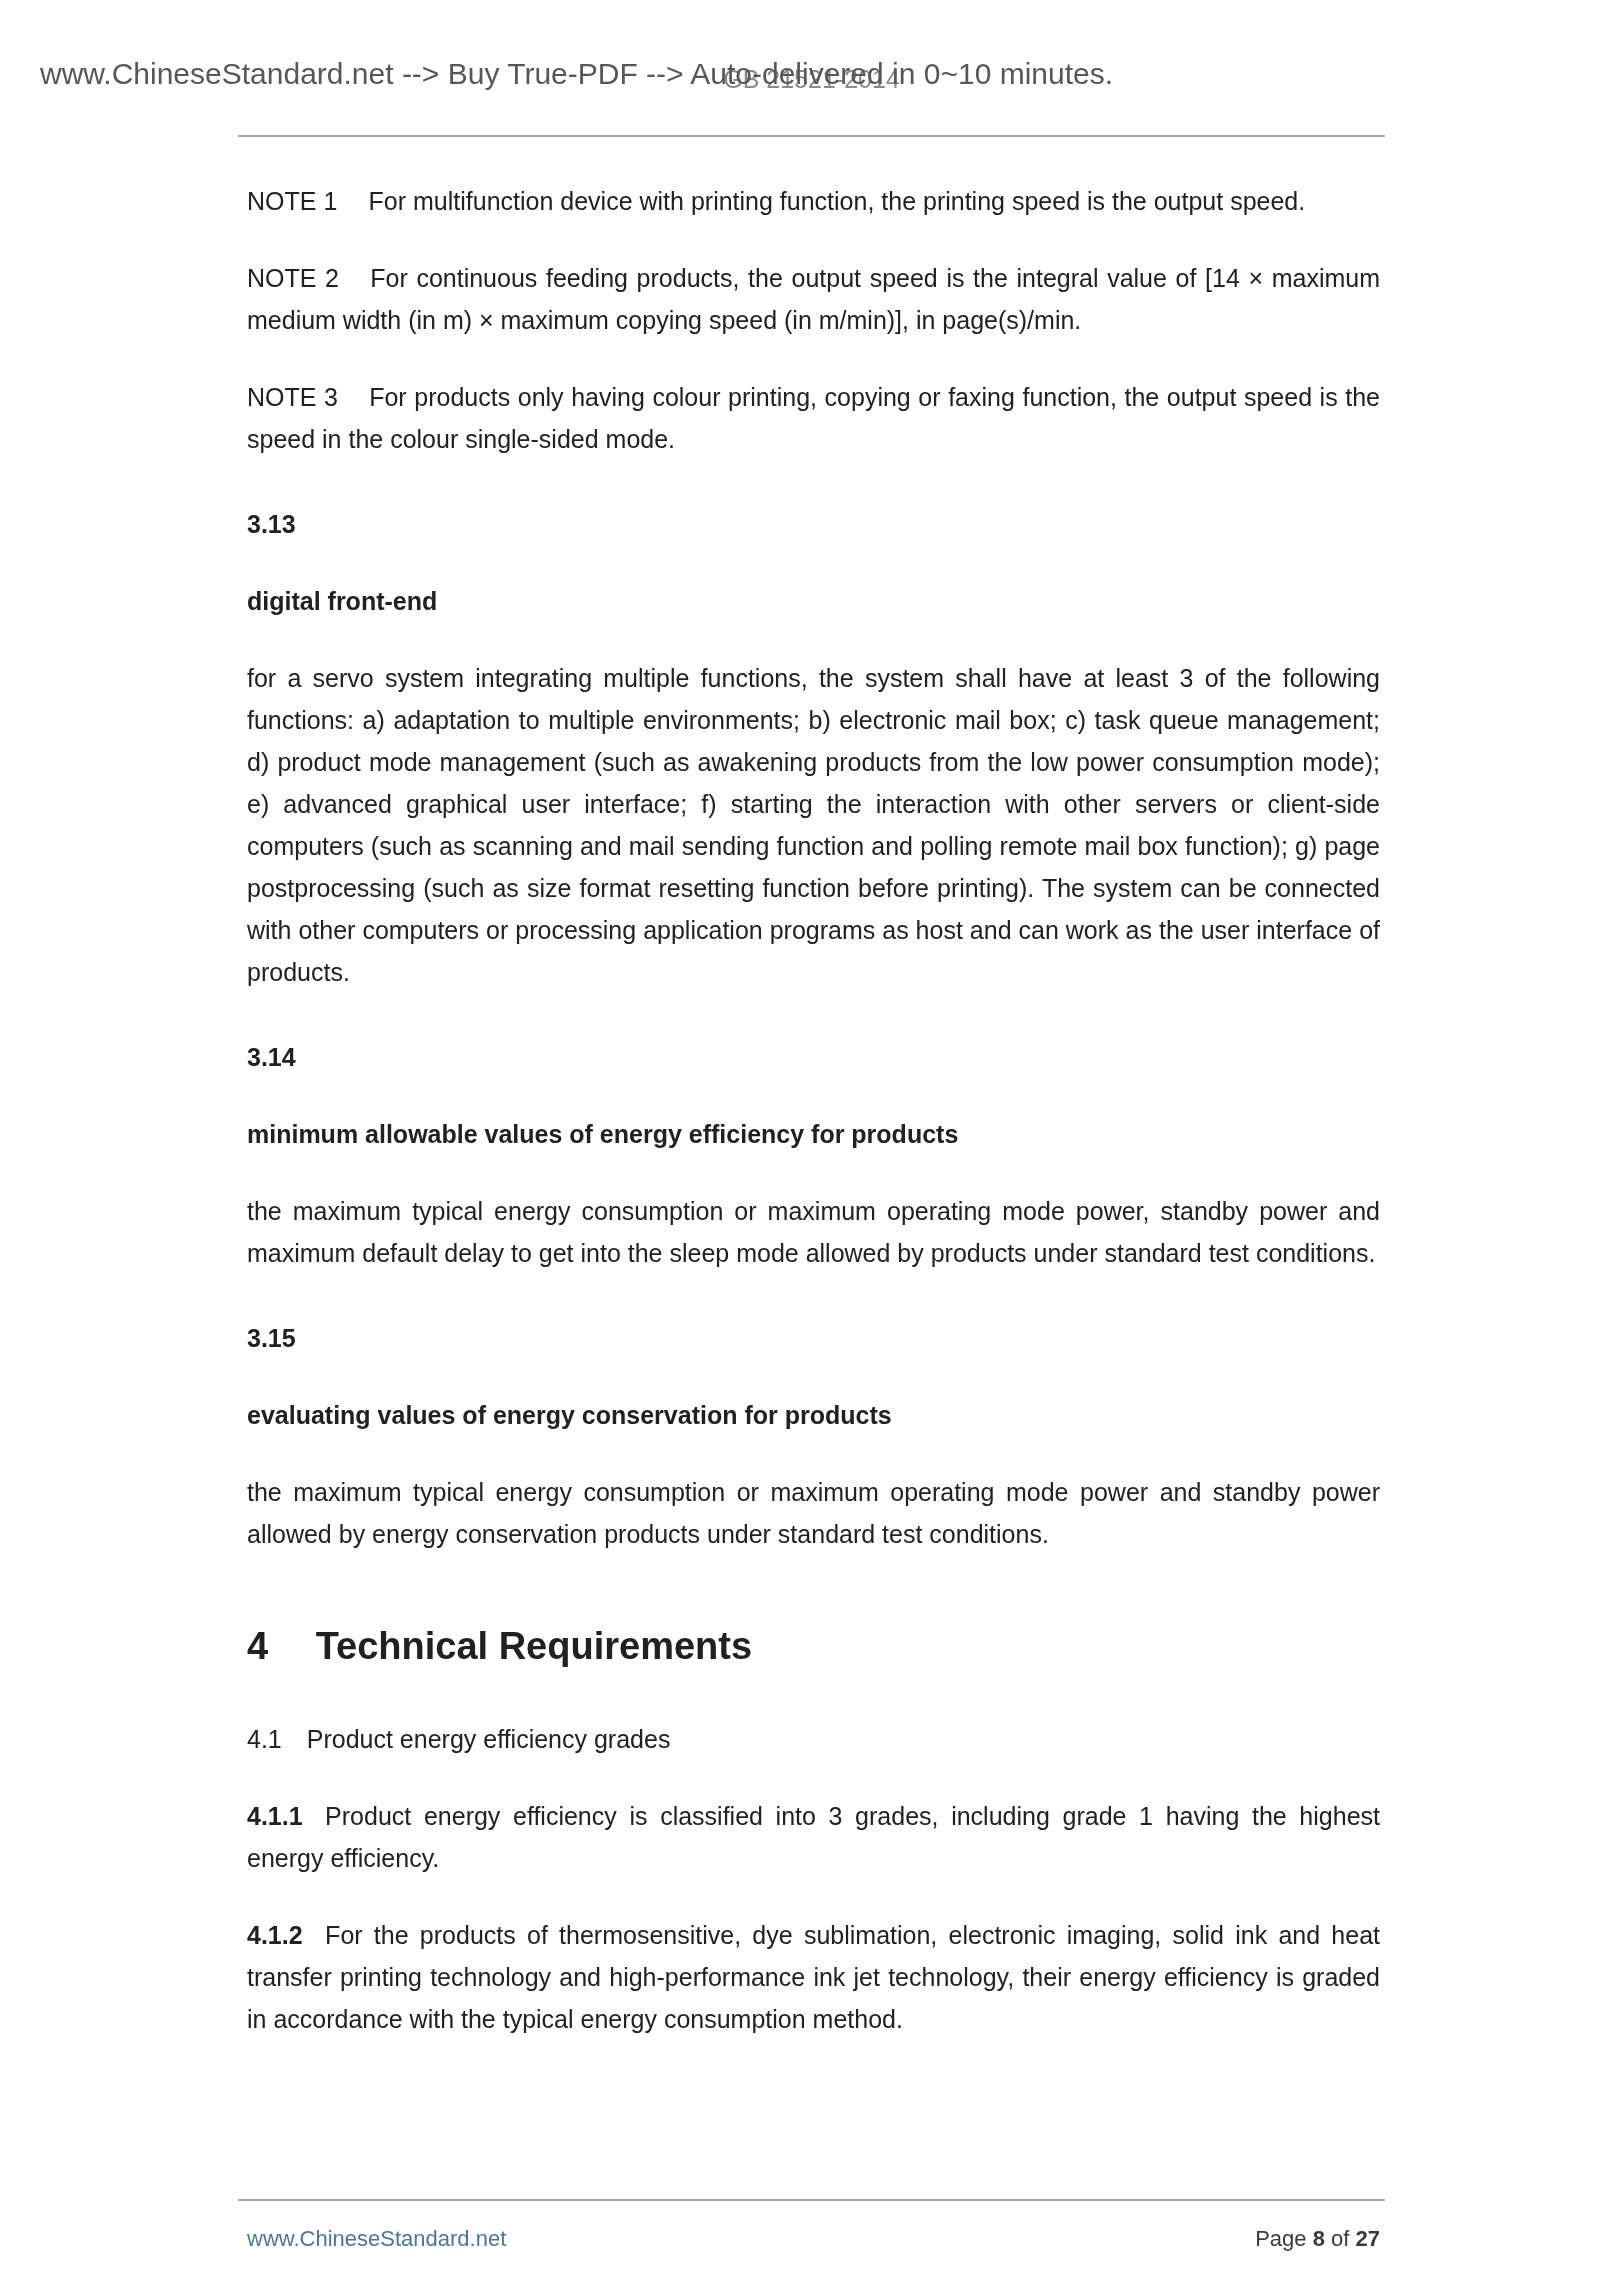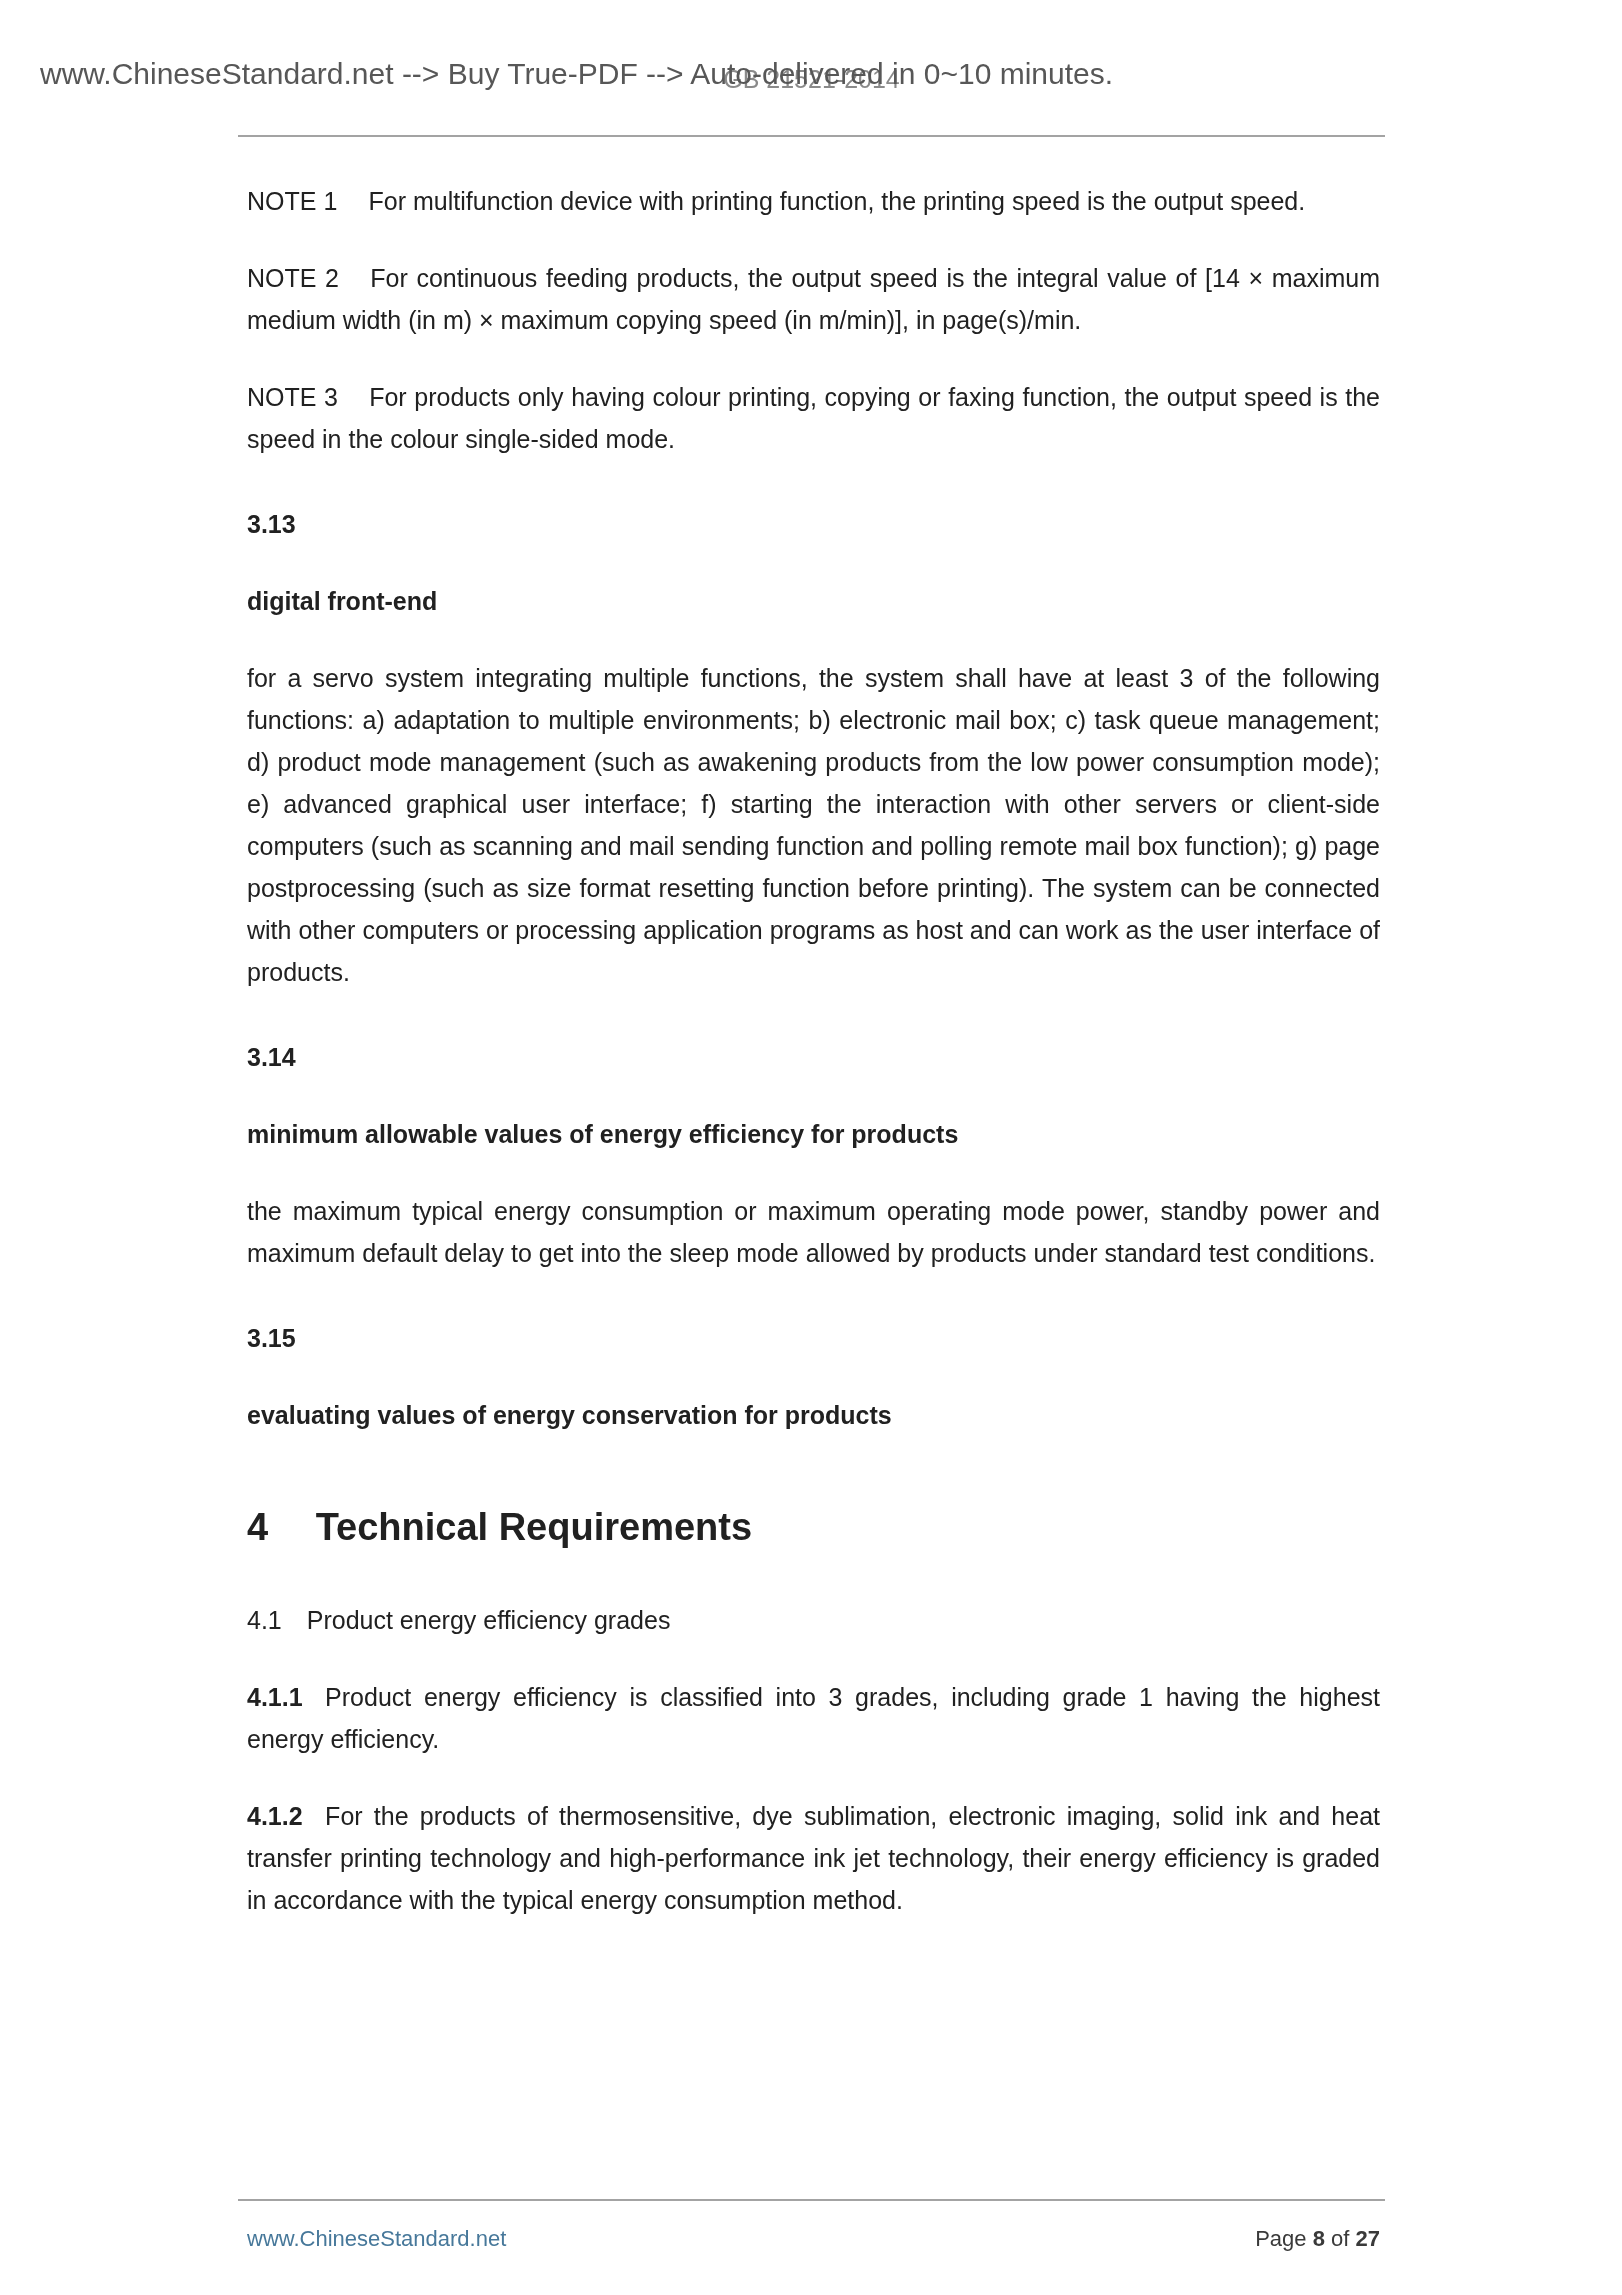--- a/index.html
+++ b/index.html
@@ -114,20 +114,21 @@
       <div class="block note"><span class="label">NOTE 2</span><span>For continuous feeding products, the output speed is the integral value of [14 × maximum medium width (in m) × maximum copying speed (in m/min)], in page(s)/min.</span></div>
       <div class="block note"><span class="label">NOTE 3</span><span>For products only having colour printing, copying or faxing function, the output speed is the speed in the colour single-sided mode.</span></div>
       <div class="block section"><span>3.13</span></div>
       <div class="block term"><span>digital front-end</span></div>
       <div class="block para"><span>for a servo system integrating multiple functions, the system shall have at least 3 of the following functions: a) adaptation to multiple environments; b) electronic mail box; c) task queue management; d) product mode management (such as awakening products from the low power consumption mode); e) advanced graphical user interface; f) starting the interaction with other servers or client-side computers (such as scanning and mail sending function and polling remote mail box function); g) page postprocessing (such as size format resetting function before printing). The system can be connected with other computers or processing application programs as host and can work as the user interface of products.</span></div>
       <div class="block section"><span>3.14</span></div>
       <div class="block term"><span>minimum allowable values of energy efficiency for products</span></div>
       <div class="block para"><span>the maximum typical energy consumption or maximum operating mode power, standby power and maximum default delay to get into the sleep mode allowed by products under standard test conditions.</span></div>
       <div class="block section"><span>3.15</span></div>
       <div class="block term"><span>evaluating values of energy conservation for products</span></div>
+      <div class="block para"><span>the maximum typical energy consumption or maximum operating mode power and standby power allowed by energy conservation products under standard test conditions.</span></div>
       <div class="block heading"><span class="label">4</span><span>Technical Requirements</span></div>
       <div class="block sub"><span class="label">4.1</span><span>Product energy efficiency grades</span></div>
       <div class="block numbered"><span class="label">4.1.1</span><span>Product energy efficiency is classified into 3 grades, including grade 1 having the highest energy efficiency.</span></div>
       <div class="block numbered"><span class="label">4.1.2</span><span>For the products of thermosensitive, dye sublimation, electronic imaging, solid ink and heat transfer printing technology and high-performance ink jet technology, their energy efficiency is graded in accordance with the typical energy consumption method.</span></div>
     </div>
 
   <div class="footer">
     <div class="rule"></div>
     <div class="footer-row">
       <span class="footer-site">www.ChineseStandard.net</span>

